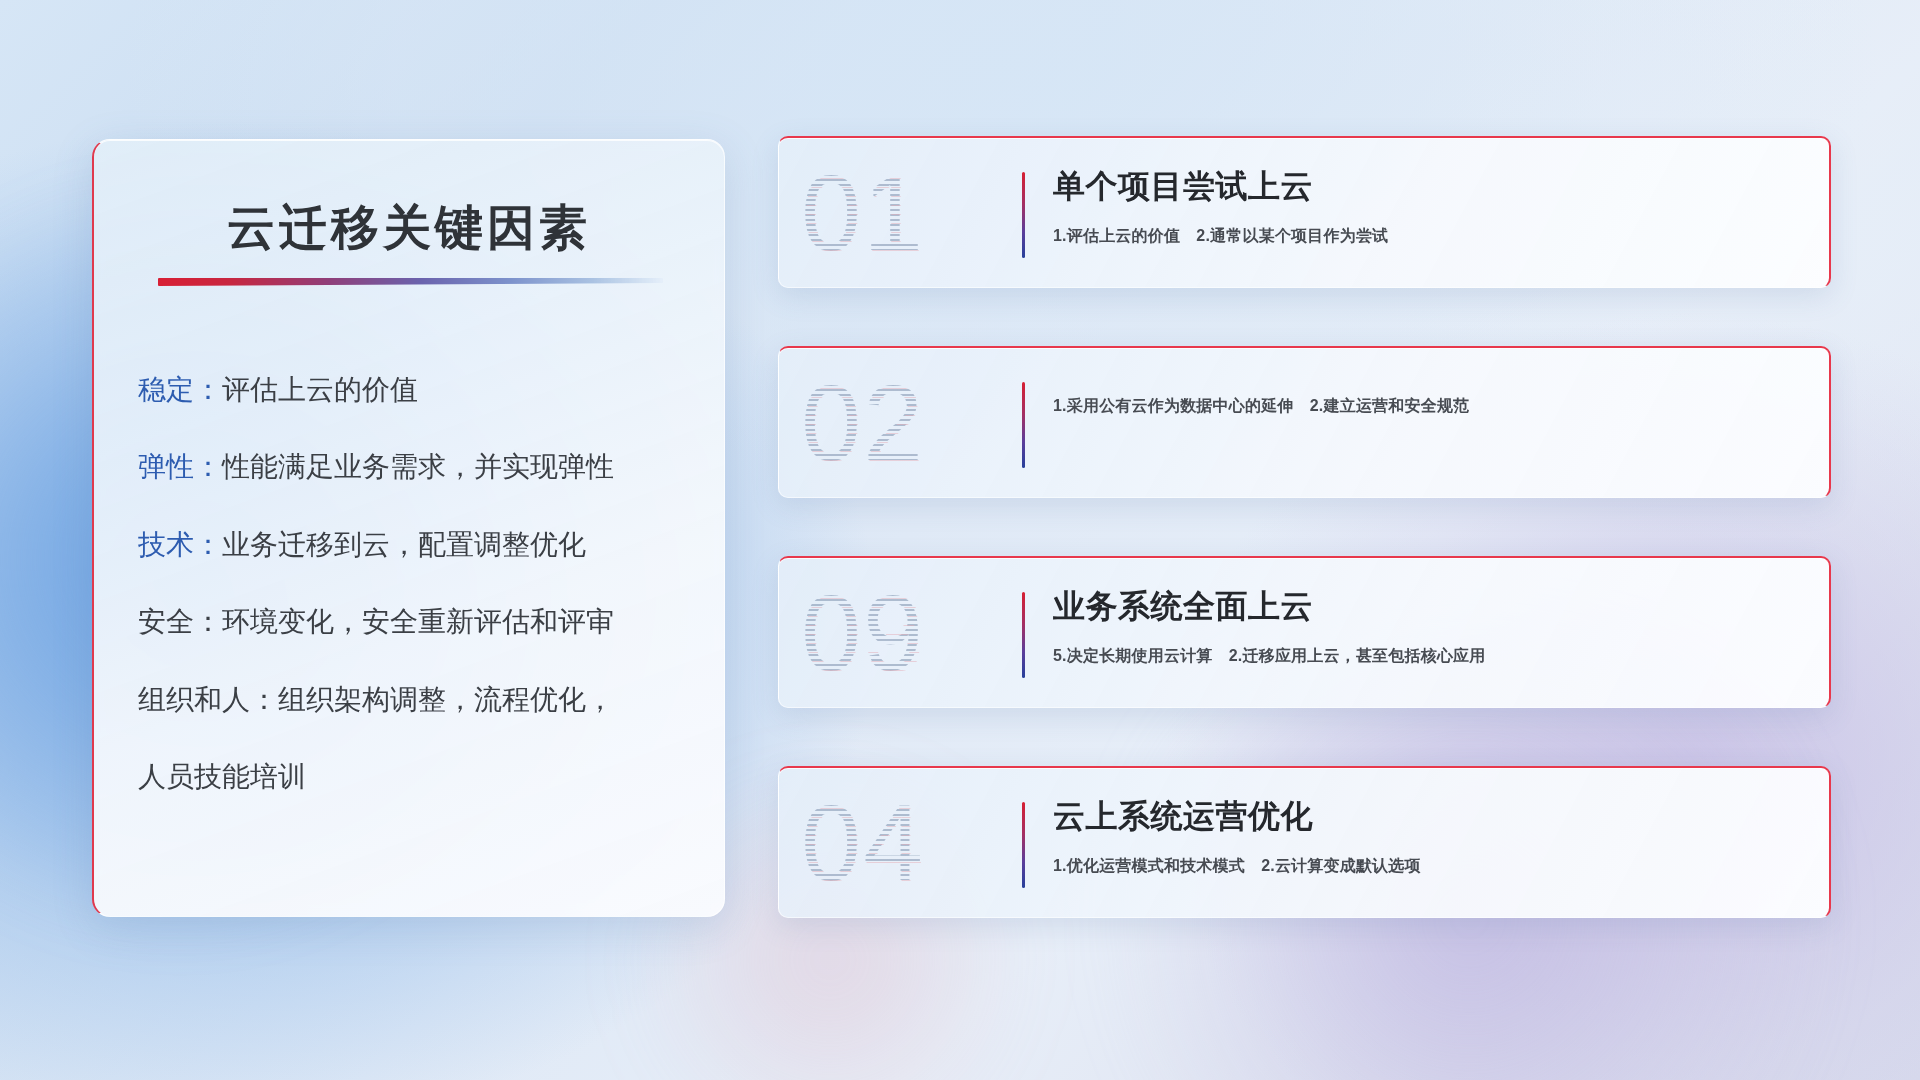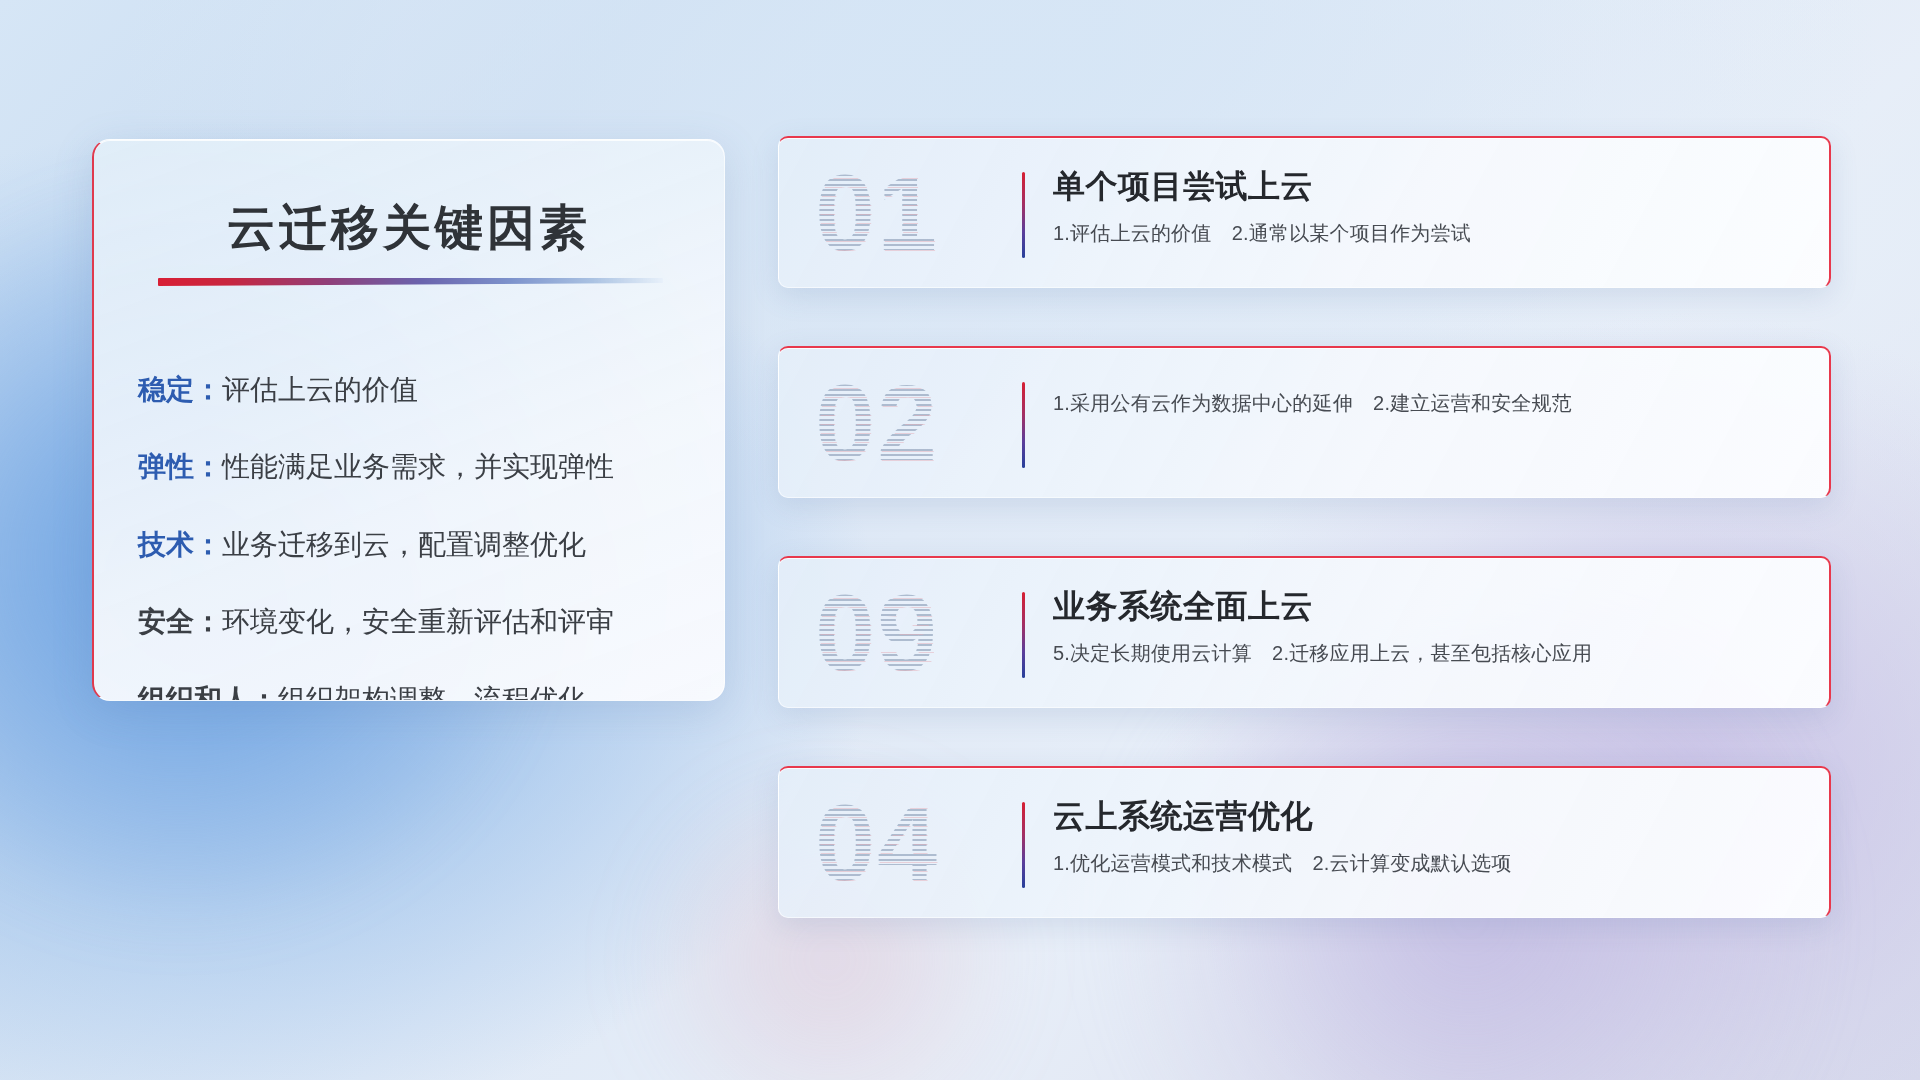--- a/index.html
+++ b/index.html
@@ -57,21 +57,21 @@
     position: absolute;
     inset: 0;
   }
 
   
   .left-card {
     position: absolute;
     left: 92px;
     top: 139px;
     width: 633px;
-    height: 562px;
+    height: 778px;
     border-radius: 18px;
     background: linear-gradient(160deg,
         rgba(226,238,248,0.88) 0%,
         rgba(235,243,251,0.90) 30%,
         rgba(246,249,253,0.93) 62%,
         rgba(250,251,254,0.95) 100%);
     border: 1px solid rgba(255,255,255,0.75);
     border-left: 2.5px solid #e0394d;
     box-shadow: 0 10px 40px rgba(86,120,170,0.18), inset 0 1px 0 rgba(255,255,255,0.8);
     backdrop-filter: blur(6px);
@@ -116,21 +116,21 @@
 
   .left-item {
     font-size: 28px;
     line-height: 1.55;
     color: #3b3f45;
     margin-bottom: 34px;
     white-space: nowrap;
   }
   .left-item:last-child { margin-bottom: 14px; }
 
-  .left-item .lbl { font-weight: 700; }
+  .left-item .lbl { font-weight: 400; }
   .left-item.accent .lbl { color: #2d5cb0; }
   .left-item.plain .lbl { color: #3b3f45; }
   .left-item .val { color: #3b3f45; }
 
   
   .right-col {
     position: absolute;
     left: 778px;
     top: 136px;
     width: 1053px;
@@ -150,25 +150,25 @@
     border-top: 2px solid #e8384c;
     border-right: 2px solid #e8384c;
     box-shadow: 0 8px 28px rgba(86,120,170,0.16), inset 0 1px 0 rgba(255,255,255,0.85);
     overflow: hidden;
   }
   .step-card:last-child { margin-bottom: 0; }
 
   
   .ghost-num {
     position: absolute;
-    left: 36px;
+    left: 22px;
     top: 50%;
     transform: translateY(-50%);
     font-size: 108px;
-    font-weight: 700;
+    font-weight: 400;
     letter-spacing: 2px;
     line-height: 1;
     color: #9fb0c6;
     opacity: 0.55;
     -webkit-text-stroke: 0px;
     background-image: repeating-linear-gradient(
         to bottom,
         rgba(120,140,168,0.95) 0px,
         rgba(120,140,168,0.95) 2px,
         rgba(255,255,255,0) 2px,
@@ -213,25 +213,26 @@
 
   .step-title {
     font-size: 32px;
     font-weight: 700;
     color: #25282d;
     letter-spacing: 0.5px;
     line-height: 1.25;
   }
 
   .step-desc {
-    margin-top: 14px;
-    font-size: 20px;
+    margin-top: 20px;
+    font-size: 16px;
     color: #474b52;
     letter-spacing: 0.2px;
     white-space: nowrap;
+    font-weight: bold;
   }
 </style>
 </head>
 <body>
 
 <div class="bg">
   <div class="bg-glow-1"></div>
   <div class="bg-glow-2"></div>
   <div class="bg-glow-3"></div>
 </div>

